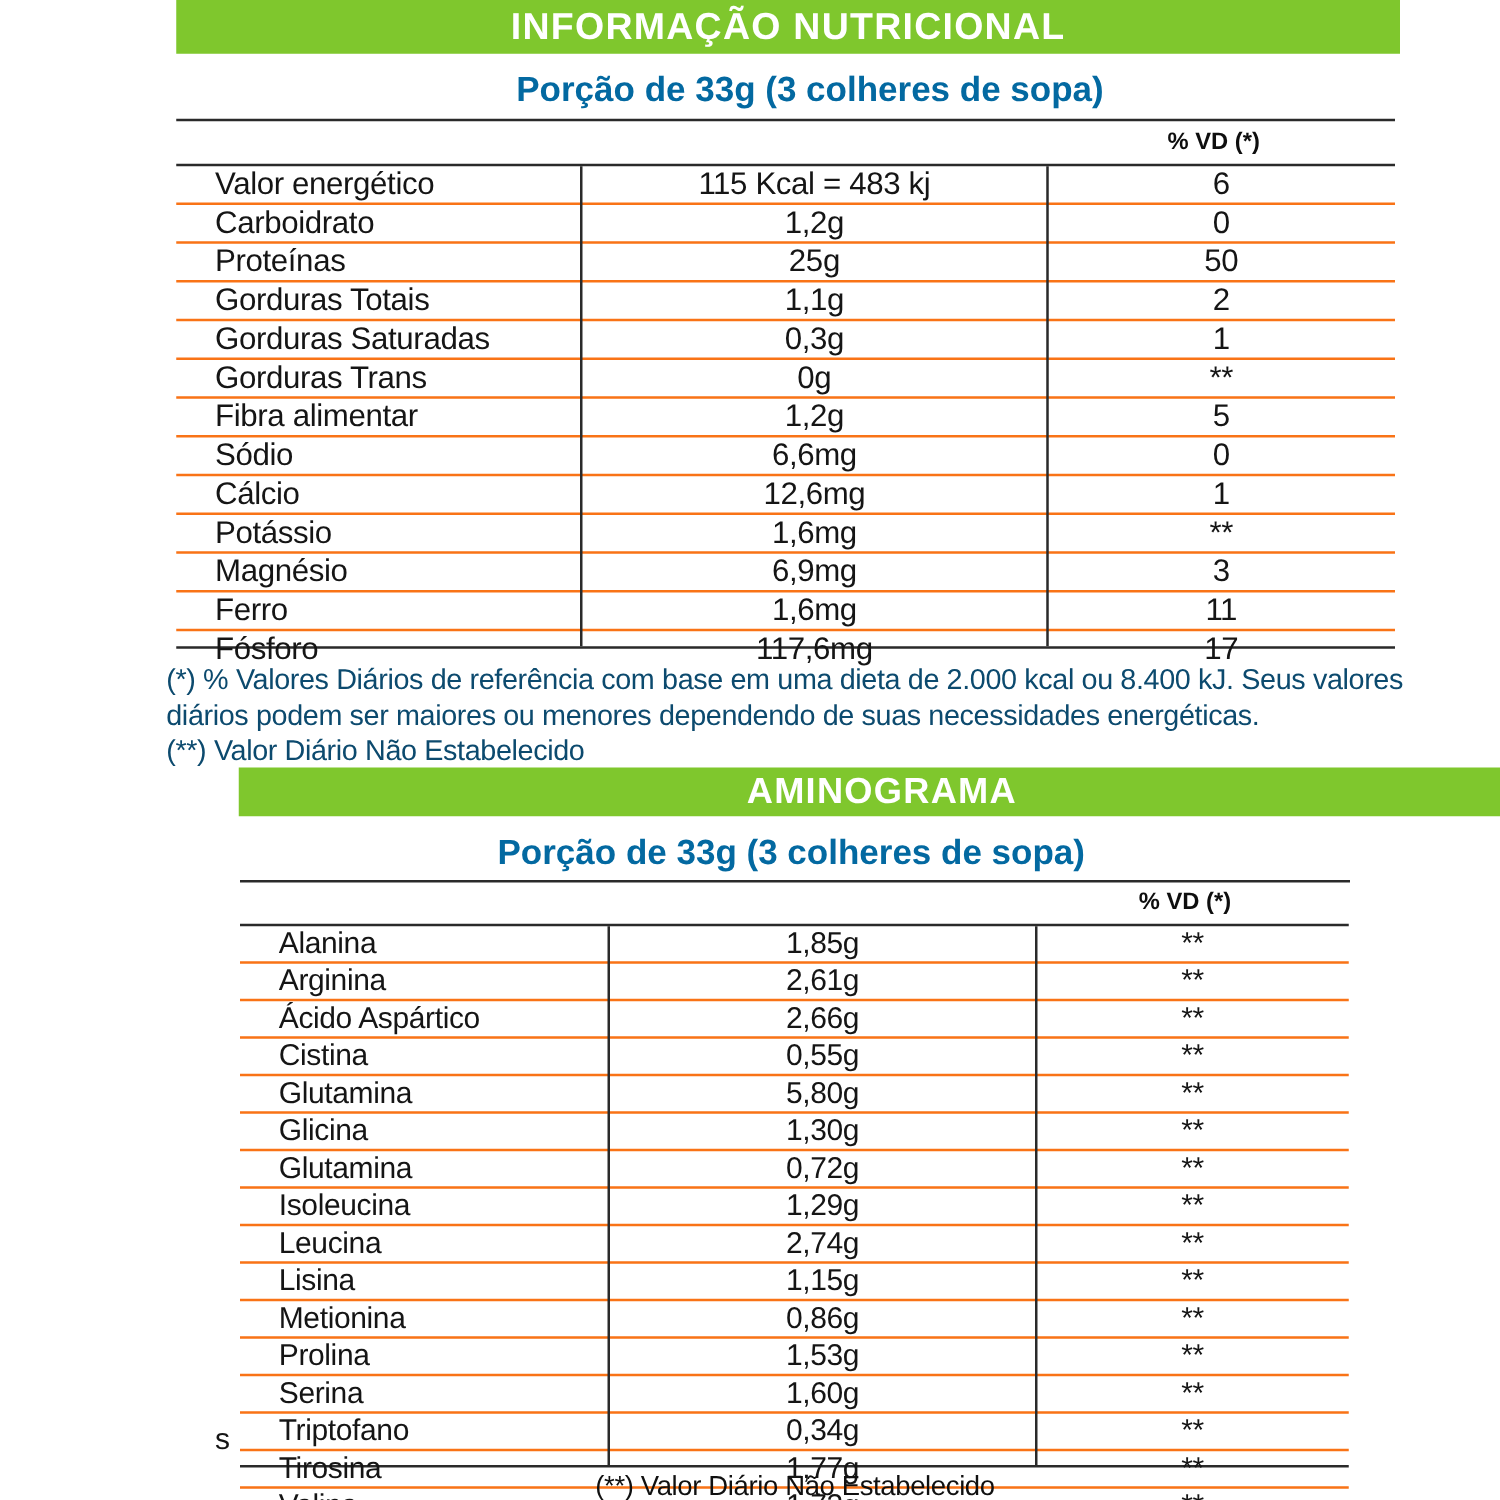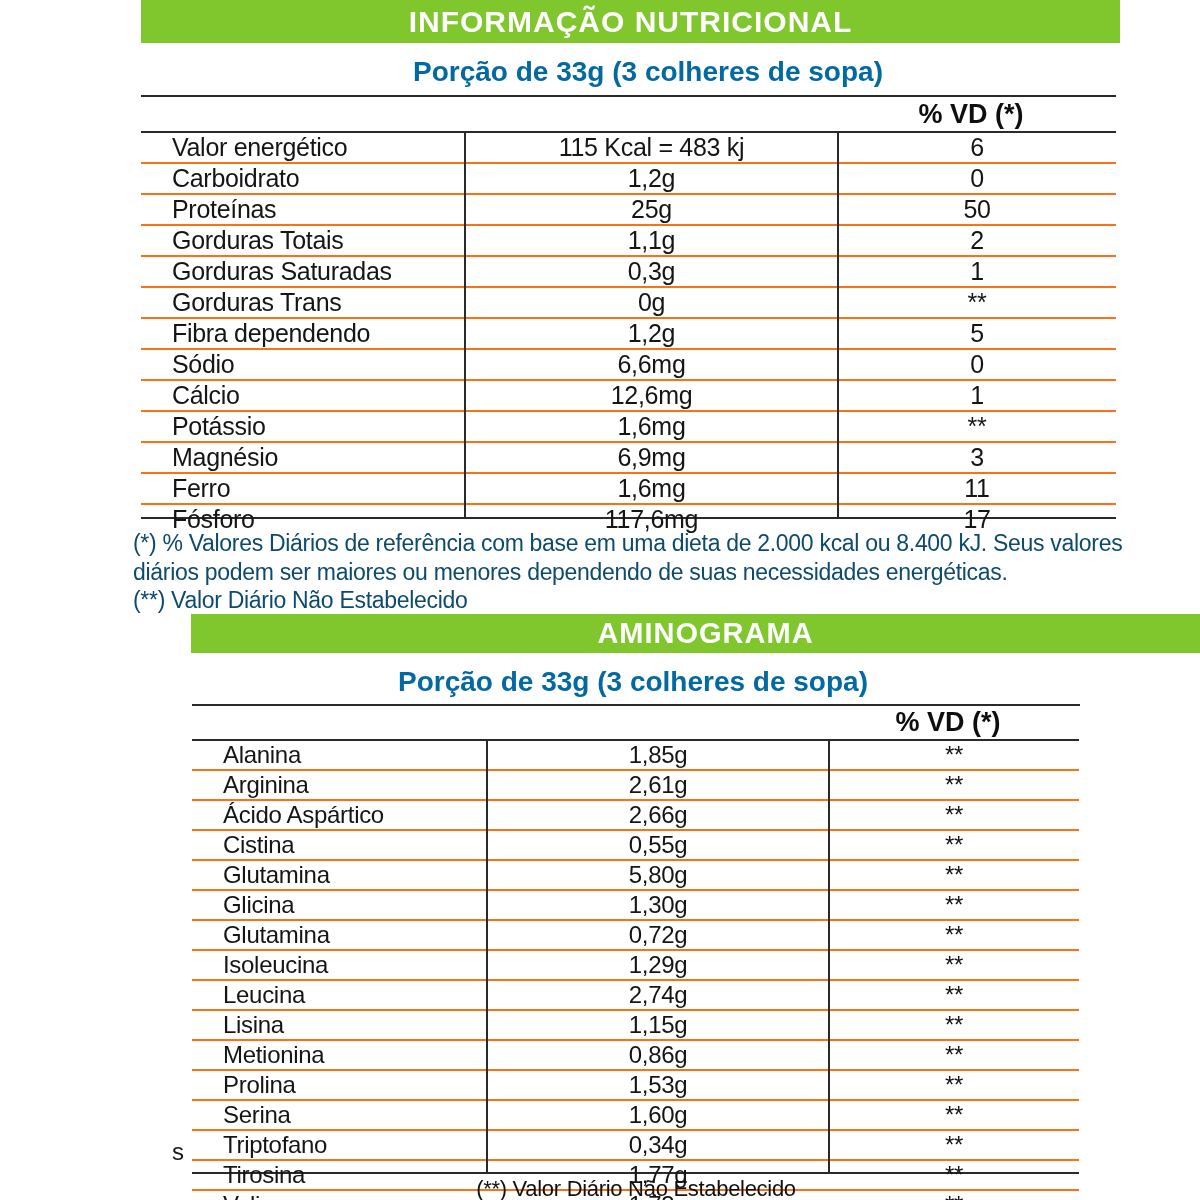--- a/index.html
+++ b/index.html
@@ -18,21 +18,21 @@
   .bar1{left:93px;top:0;width:979px;height:43px;font-size:30px;}
   .bar2{left:143px;top:614px;width:1029px;height:39px;font-size:29px;}
   .portion{
     font-weight:bold;font-size:28px;text-align:center;line-height:34px;
     color:#0369a1;
   }
   .portion1{left:0;top:55px;width:1200px;height:34px;}
   .portion2{left:0;top:665px;width:1170px;height:34px;}
   .hline{background:#2a2a2a;height:2px;}
   .vd-head{
-    font-weight:bold;font-size:27px;text-align:center;line-height:30px;color:#0e0e0e;
+    font-weight:bold;font-size:19px;text-align:center;line-height:30px;color:#0e0e0e;
   }
   .t-body{
     display:flex;flex-direction:column;box-sizing:border-box;
     border-top:2px solid #2a2a2a;border-bottom:2px solid #2a2a2a;
   }
   #table1{left:93px;top:131px;width:975px;height:388px;font-size:25px;}
   #table2{left:144px;top:739px;width:887px;height:435px;font-size:24px;}
   .t-row{flex:1;display:flex;align-items:center;letter-spacing:-0.3px;}
   .t-row:not(:last-child){border-bottom:2px solid #f97316;}
   .cell{box-sizing:border-box;white-space:nowrap;overflow:hidden;}
@@ -96,21 +96,21 @@
       <div class="cell c1">Gorduras Saturadas</div>
       <div class="cell c2">0,3g</div>
       <div class="cell c3">1</div>
     </div>
     <div class="t-row">
       <div class="cell c1">Gorduras Trans</div>
       <div class="cell c2">0g</div>
       <div class="cell c3">**</div>
     </div>
     <div class="t-row">
-      <div class="cell c1">Fibra dependendo</div>
+      <div class="cell c1">Fibra alimentar</div>
       <div class="cell c2">1,2g</div>
       <div class="cell c3">5</div>
     </div>
     <div class="t-row">
       <div class="cell c1">Sódio</div>
       <div class="cell c2">6,6mg</div>
       <div class="cell c3">0</div>
     </div>
     <div class="t-row">
       <div class="cell c1">Cálcio</div>

